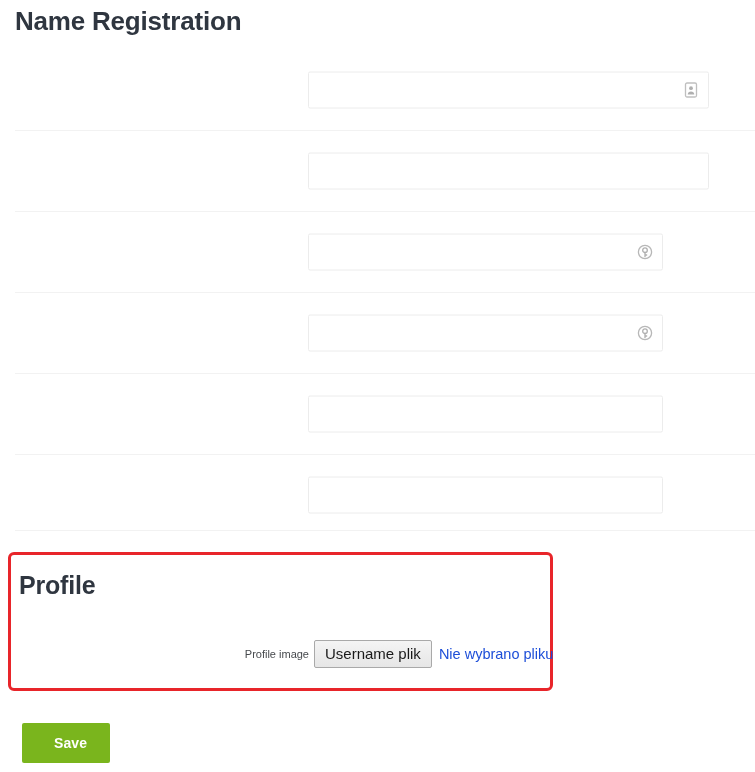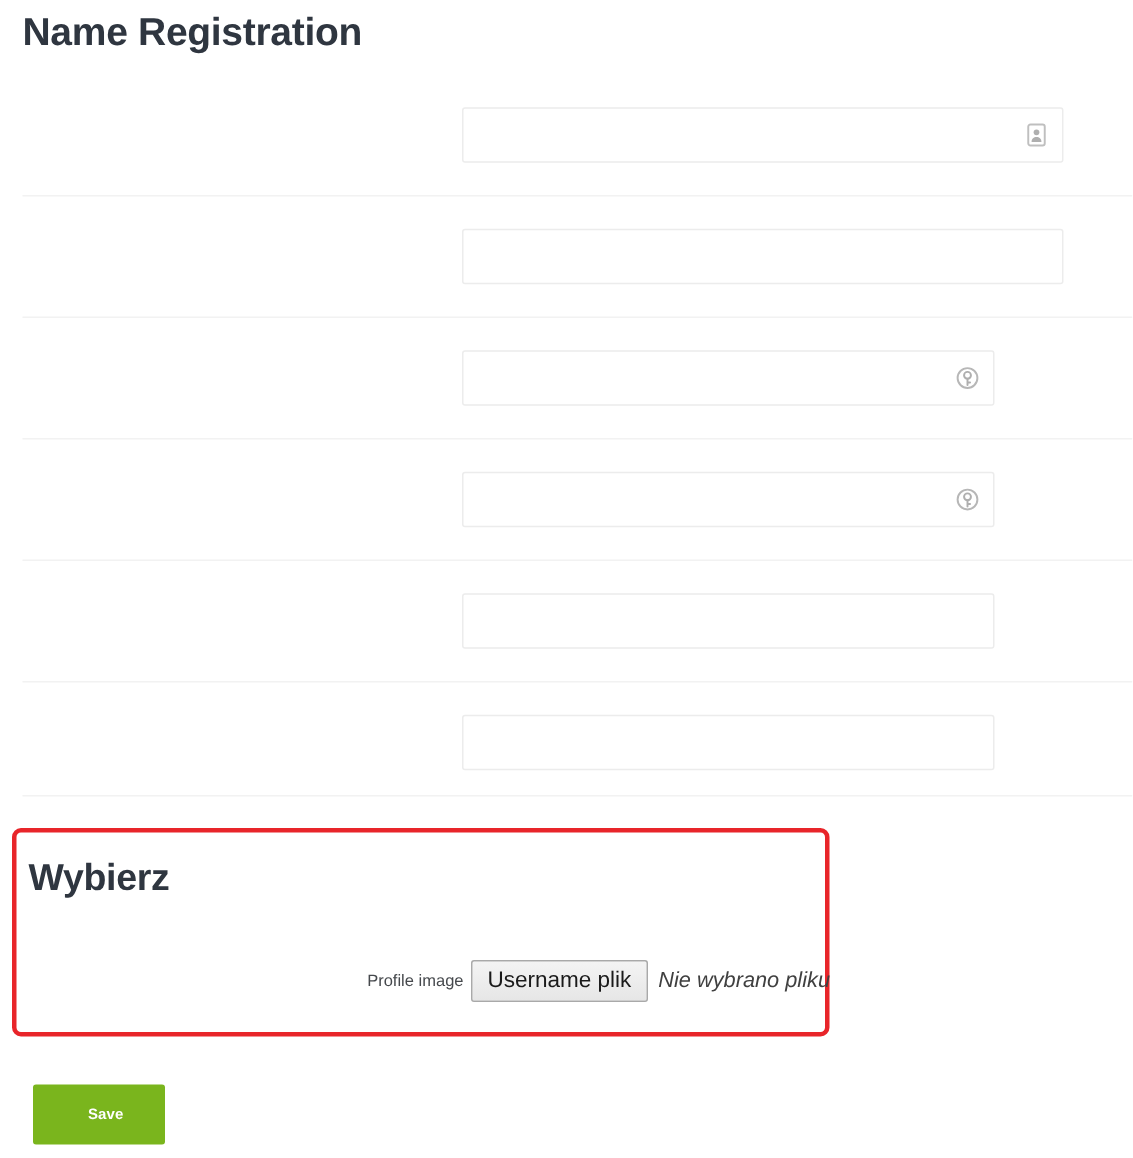--- a/index.html
+++ b/index.html
@@ -155,37 +155,36 @@
     padding: 3px 10px 4px 10px;
     font-size: 15px;
     color: #1a1a1a;
     font-family: "Liberation Sans", sans-serif;
     line-height: 19px;
     cursor: pointer;
   }
 
   .file-status {
     font-size: 14.5px;
-    color: #404040;
+    color: #1d4ed8;
     line-height: 19px;
-    font-style: italic;
   }
 
   
   .save-button {
     position: absolute;
     left: 22px;
     top: 723px;
     width: 88px;
     height: 40px;
     background: #7ab51d;
     border: none;
     border-radius: 2px;
     color: #ffffff;
-    font-size: 10px;
+    font-size: 14px;
     font-weight: bold;
     font-family: "Liberation Sans", sans-serif;
     cursor: pointer;
     letter-spacing: 0.1px;
     padding-left: 15px;
   }
 </style>
 </head>
 <body>
 
@@ -231,21 +230,21 @@
       </div>
       <div class="form-row" style="top: 454px; height: 81px;">
         <label class="field-label" style="right: 307px;">Confirm Email Address</label>
         <input class="text-input" type="text" placeholder="" style="left: 293px; width: 355px;">
       </div>
     </div>
 
   <div class="profile-divider"></div>
 
   <div class="profile-box" style="border-color: rgb(232, 37, 42);">
-    <div class="profile-heading">Wybierz</div>
+    <div class="profile-heading">Profile</div>
 
     <div class="profile-field-row">
       <div class="profile-label">Profile image</div>
 
       <div class="file-control">
         <span class="file-button">Username plik</span>
         <span class="file-status">Nie wybrano pliku</span>
       </div>
     </div>
   </div>

